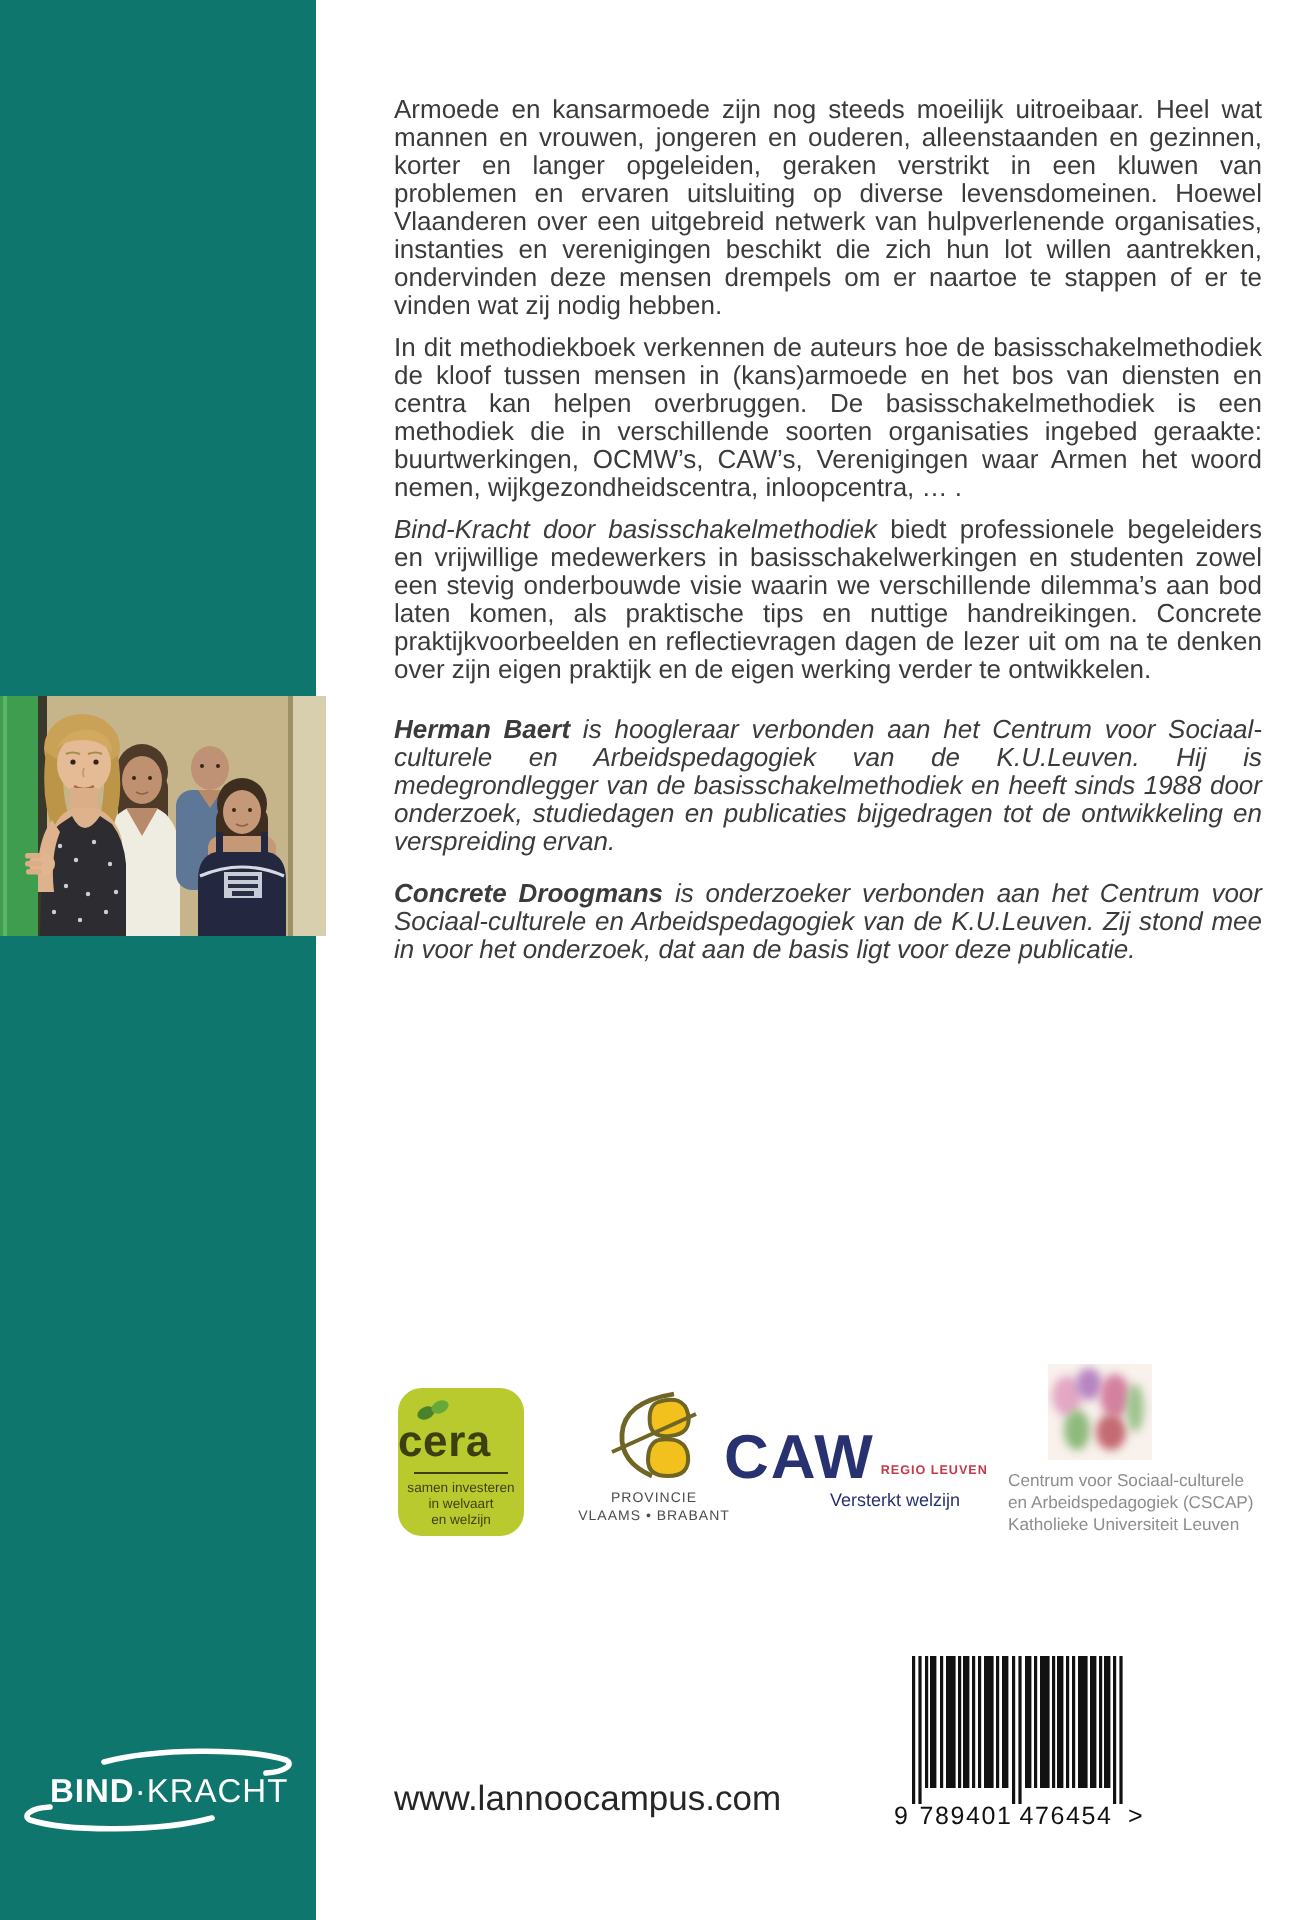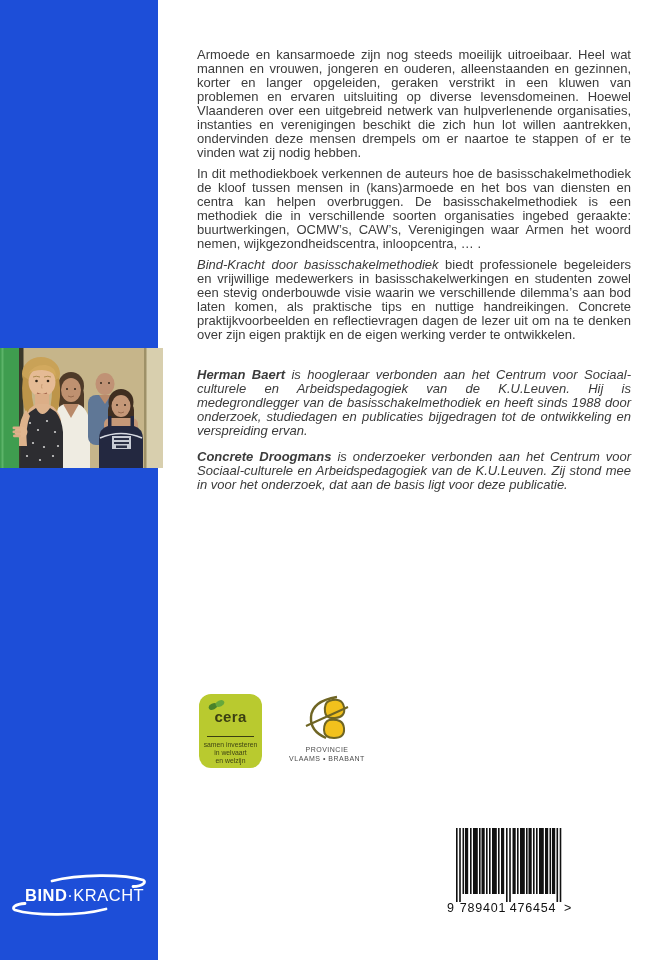--- a/index.html
+++ b/index.html
@@ -1,42 +1,42 @@
 <!DOCTYPE html>
 <html><head>
 <meta charset="utf-8">
 <style>
   html,body{margin:0;padding:0;background:#fff;}
   .page{position:relative;width:650px;height:960px;background:#ffffff;overflow:hidden;
         font-family:"Liberation Sans",sans-serif;}
 
   
-  .spine{position:absolute;left:0;top:0;width:158px;height:960px;background:#1d4ed8;}
+  .spine{position:absolute;left:0;top:0;width:158px;height:960px;background:#0f766e;}
 
   
   .photo{position:absolute;left:0;top:348px;width:163px;height:120px;line-height:0;}
 
   
   .bindkracht{position:absolute;left:8px;top:872px;width:142px;height:46px;line-height:0;}
 
   
   .content{position:absolute;left:197px;top:48px;width:434px;color:#3b3b3b;
            font-size:13px;line-height:14px;}
   .content p{margin:0 0 7px 0;text-align:justify;}
   .content p.bio{font-style:italic;}
   .content p.bio strong{font-weight:bold;}
-  .content p.bio1{margin-top:26px;}
+  .content p.bio1{margin-top:16px;}
   .content p.bio2{margin-top:12px;}
   .lead-title{}
 
   
   .cera{position:absolute;left:199px;top:694px;width:63px;height:74px;background:#b9ca2f;
         border-radius:12px;}
   .cera .butterfly{position:absolute;left:9px;top:5px;}
-  .cera-name{position:absolute;top:14px;left:0;right:0;text-align:center;font-size:15px;
+  .cera-name{position:absolute;top:14px;left:0;right:0;font-size:22px;
              font-weight:bold;color:#3b3f12;letter-spacing:0.3px;}
   .cera-line{position:absolute;top:42px;left:8px;width:47px;height:1.4px;background:#3b3f12;}
   .cera-tag{position:absolute;top:47px;left:0;right:0;text-align:center;font-size:6.8px;
             line-height:8.2px;color:#3f4413;}
 
   
   .provincie{position:absolute;left:283px;top:694px;width:88px;text-align:center;}
   .provincie svg{display:block;margin:0 auto;}
   .prov-text{font-size:7px;line-height:9px;color:#4c4c4c;letter-spacing:0.5px;margin-top:3px;}
 
@@ -197,22 +197,49 @@
       <path d="M25,26 q14,-2 15,8 q1,10 -10,10 q-10,0 -10,-8 q0,-8 5,-10" fill="#f2c11d" stroke="#6f6524" stroke-width="2"></path>
       <path d="M33,3 Q8,7 7,23 Q6,37 22,44" fill="none" stroke="#6f6524" stroke-width="2.4"></path>
       <path d="M2,32 L44,13" stroke="#6f6524" stroke-width="2"></path>
     </svg>
     <div class="prov-text">
       <div>PROVINCIE</div>
       <div>VLAAMS • BRABANT</div>
     </div>
   </div>
 
-
-
+  <div class="caw">
+    <div class="caw-row">
+      <svg class="caw-swoosh" width="26" height="26" viewBox="0 0 26 26">
+        <path d="M3,8 Q4,20 14,18" stroke="#9c2240" stroke-width="3" fill="none" stroke-linecap="round"></path>
+        <path d="M23,6 Q22,19 13,18.5" stroke="#283271" stroke-width="3" fill="none" stroke-linecap="round"></path>
+      </svg>
+      <div class="caw-name">CAW</div>
+      <div class="caw-region">REGIO LEUVEN</div>
+    </div>
+    <div class="caw-tagline">Versterkt welzijn</div>
+  </div>
+
+  <div class="cscap">
+    <div class="cscap-art">
+      <span class="b1"></span>
+        <span class="b2"></span>
+        <span class="b3"></span>
+      <span class="b4"></span>
+        <span class="b5"></span>
+        <span class="b6"></span>
+    </div>
+    <div class="cscap-text">
+      <div>Centrum voor Sociaal-culturele</div>
+      <div>en Arbeidspedagogiek (CSCAP)</div>
+      <div>Katholieke Universiteit Leuven</div>
+    </div>
+  </div>
+
+  <div class="url">www.lannoocampus.com</div>
 
   <div class="barcode">
     <svg width="126" height="90" viewBox="0 0 126 90">
       <rect x="0" y="0" width="126" height="90" fill="#ffffff"></rect>
       <g fill="#111111">
 
         <rect x="10" y="2" width="1.6" height="74"></rect>
           <rect x="13.2" y="2" width="1.6" height="74"></rect>
 
         <rect x="16.5" y="2" width="1.6" height="66"></rect>

